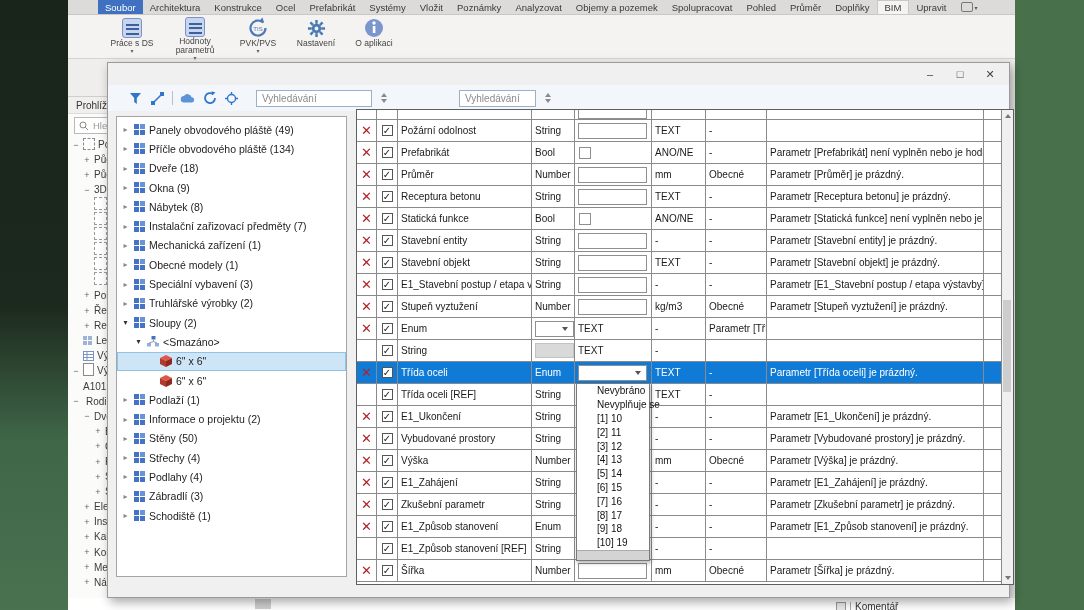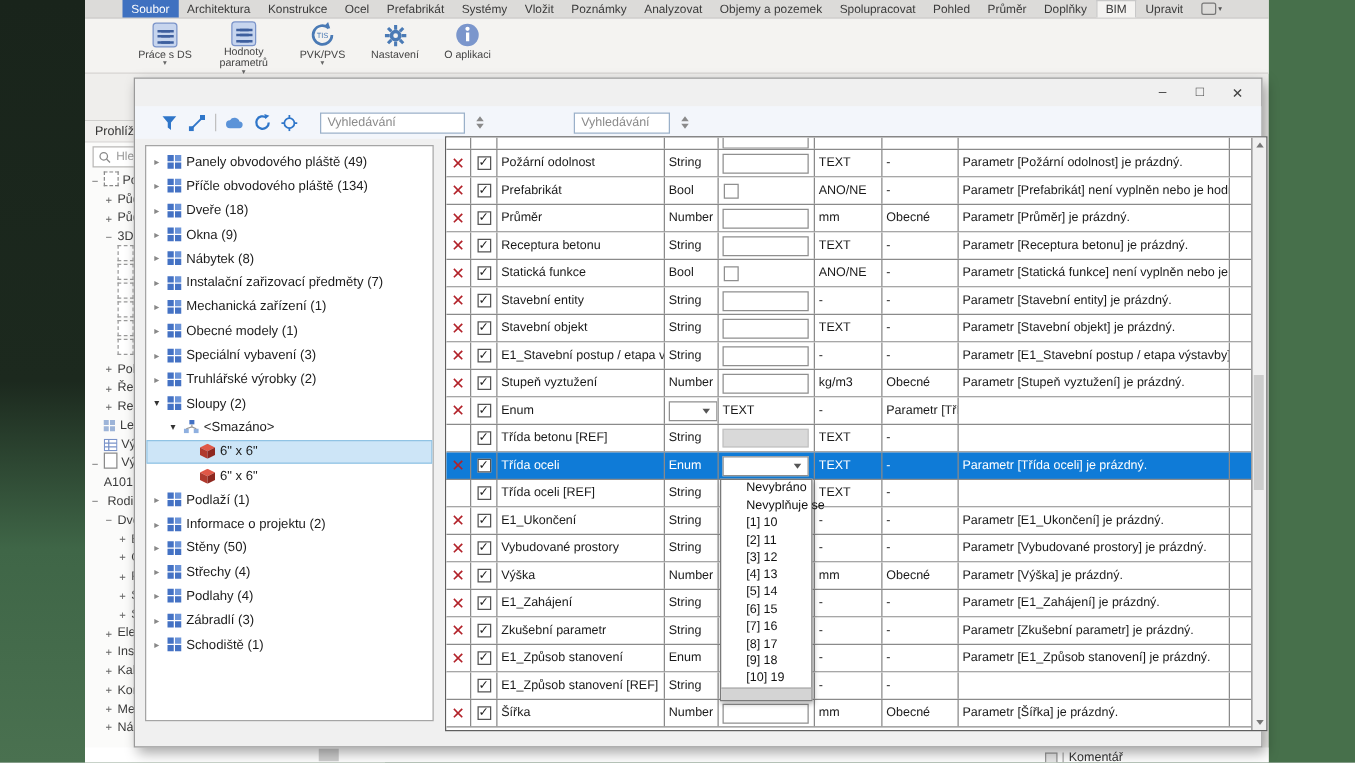--- a/index.html
+++ b/index.html
@@ -685,21 +685,20 @@
           <div class="c c1">
             <span class="cb">✓</span>
           </div>
           <div class="c c2">Požární odolnost</div>
           <div class="c c3">String</div>
           <div class="c c4">
             <span class="vin"></span>
           </div>
           <div class="c c5">TEXT</div>
           <div class="c c6">-</div>
-          <div class="c c7">Parametr [Požární odolnost] je prázdný.</div>
           <div class="c c8"></div>
         </div>
         <div class="trow">
           <div class="c c0">✕</div>
           <div class="c c1">
             <span class="cb">✓</span>
           </div>
           <div class="c c2">Prefabrikát</div>
           <div class="c c3">Bool</div>
           <div class="c c4">
@@ -829,21 +828,20 @@
           <div class="c c5">TEXT</div>
           <div class="c c6">-</div>
           <div class="c c7">Parametr [Třída betonu] je prázdný.</div>
           <div class="c c8"></div>
         </div>
         <div class="trow">
           <div class="c c0"></div>
           <div class="c c1">
             <span class="cb">✓</span>
           </div>
-          <div class="c c2">Třída betonu [REF]</div>
           <div class="c c3">String</div>
           <div class="c c4">
             <span class="vdis"></span>
           </div>
           <div class="c c5">TEXT</div>
           <div class="c c6">-</div>
           <div class="c c7"></div>
           <div class="c c8"></div>
         </div>
         <div class="trow sel">

